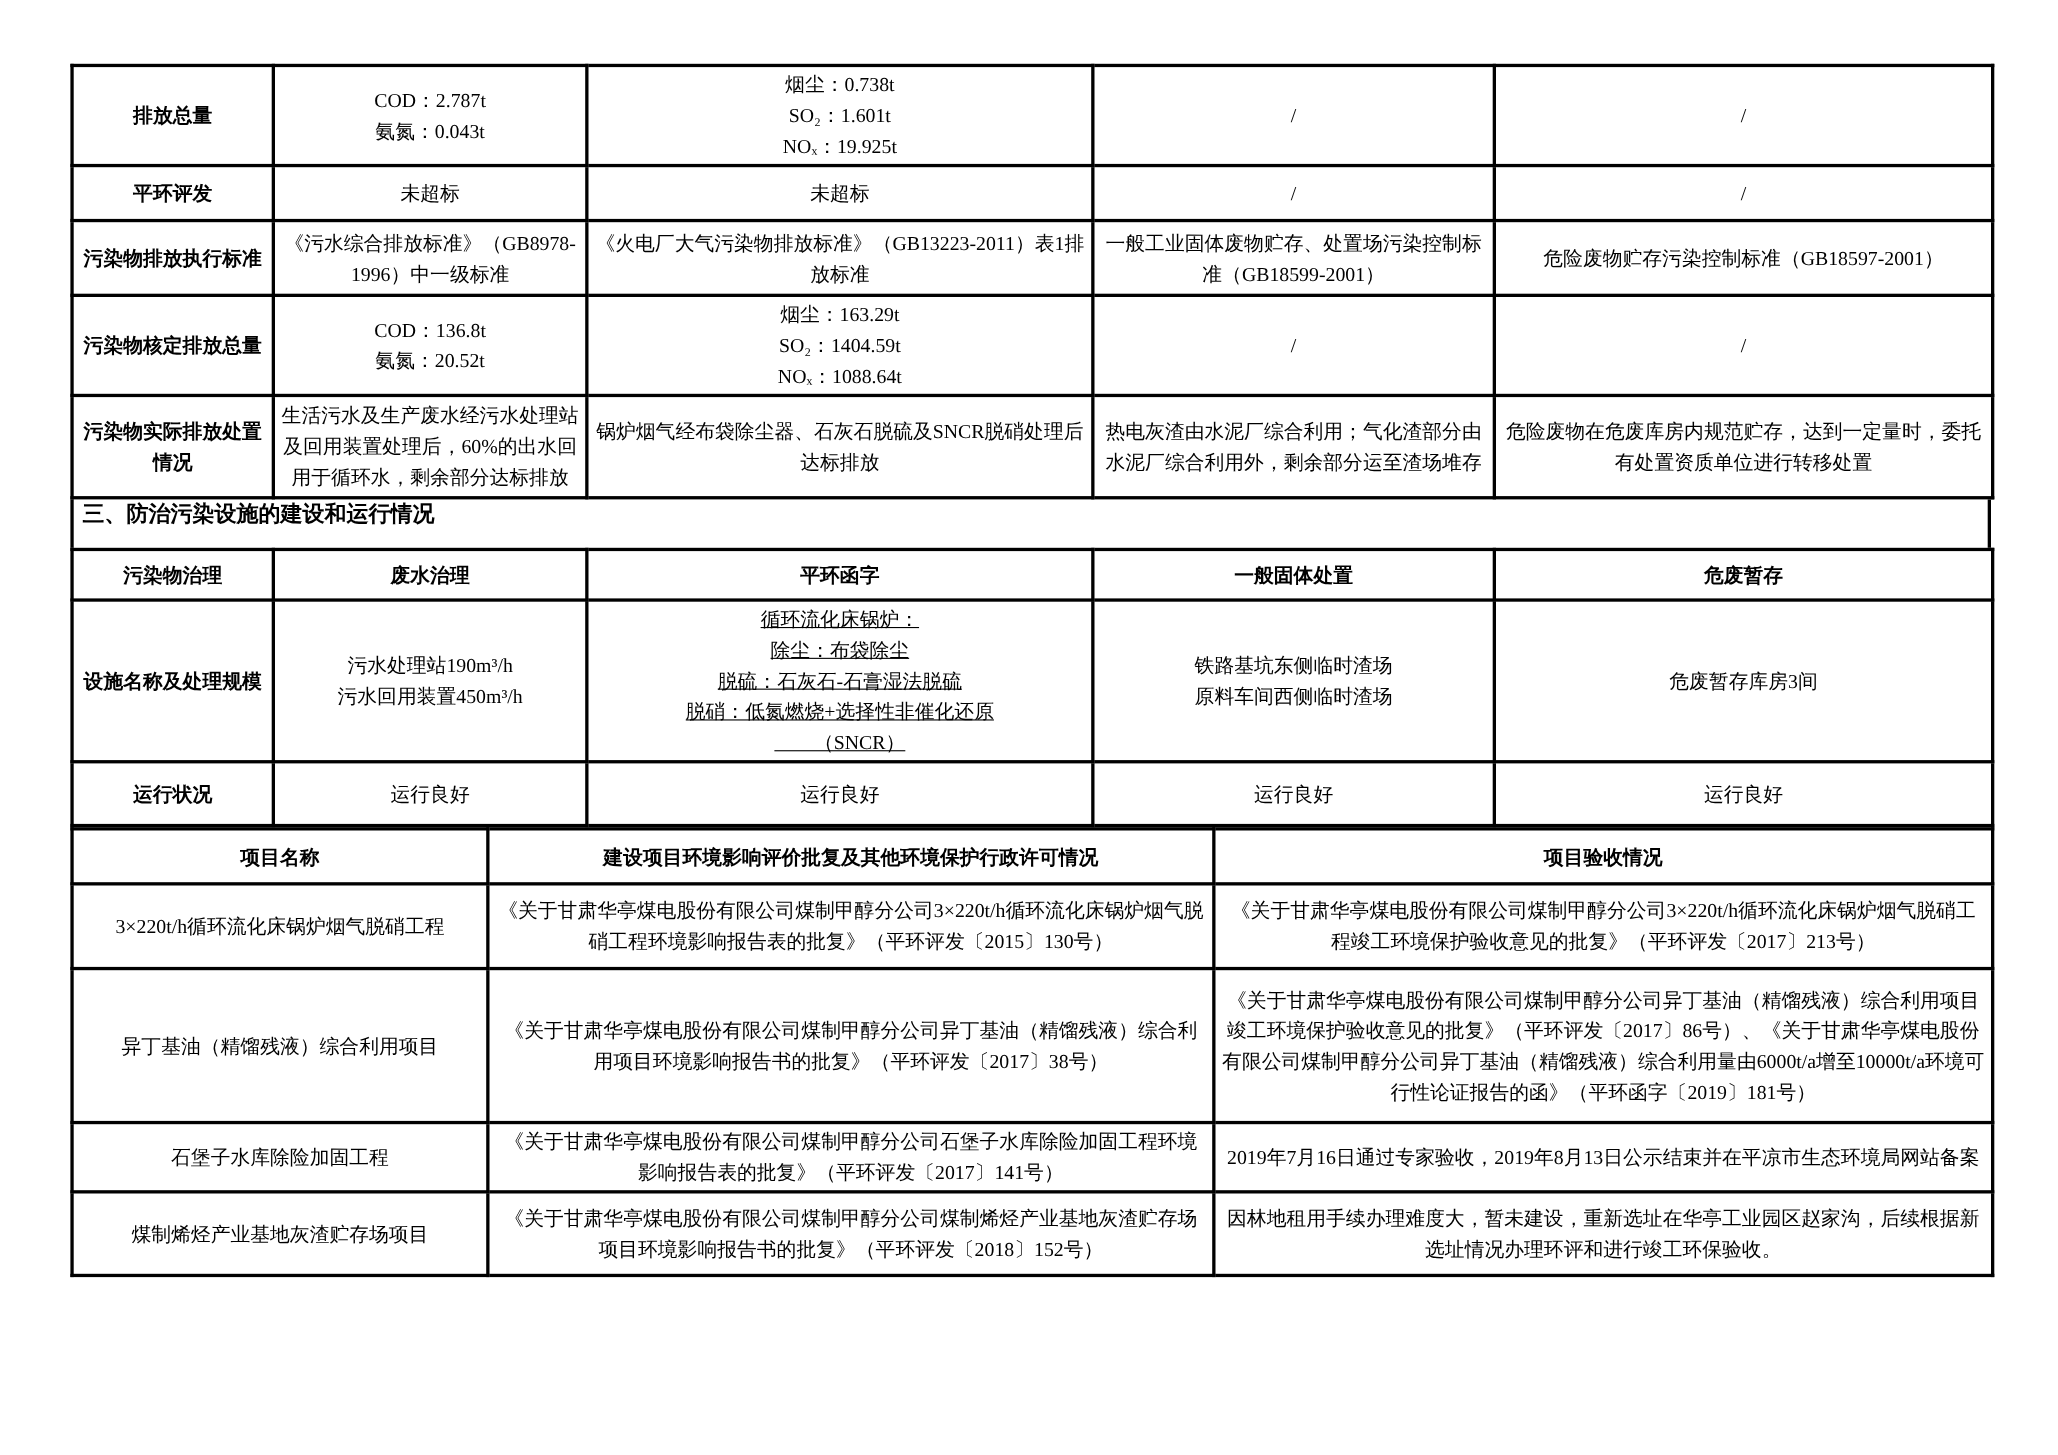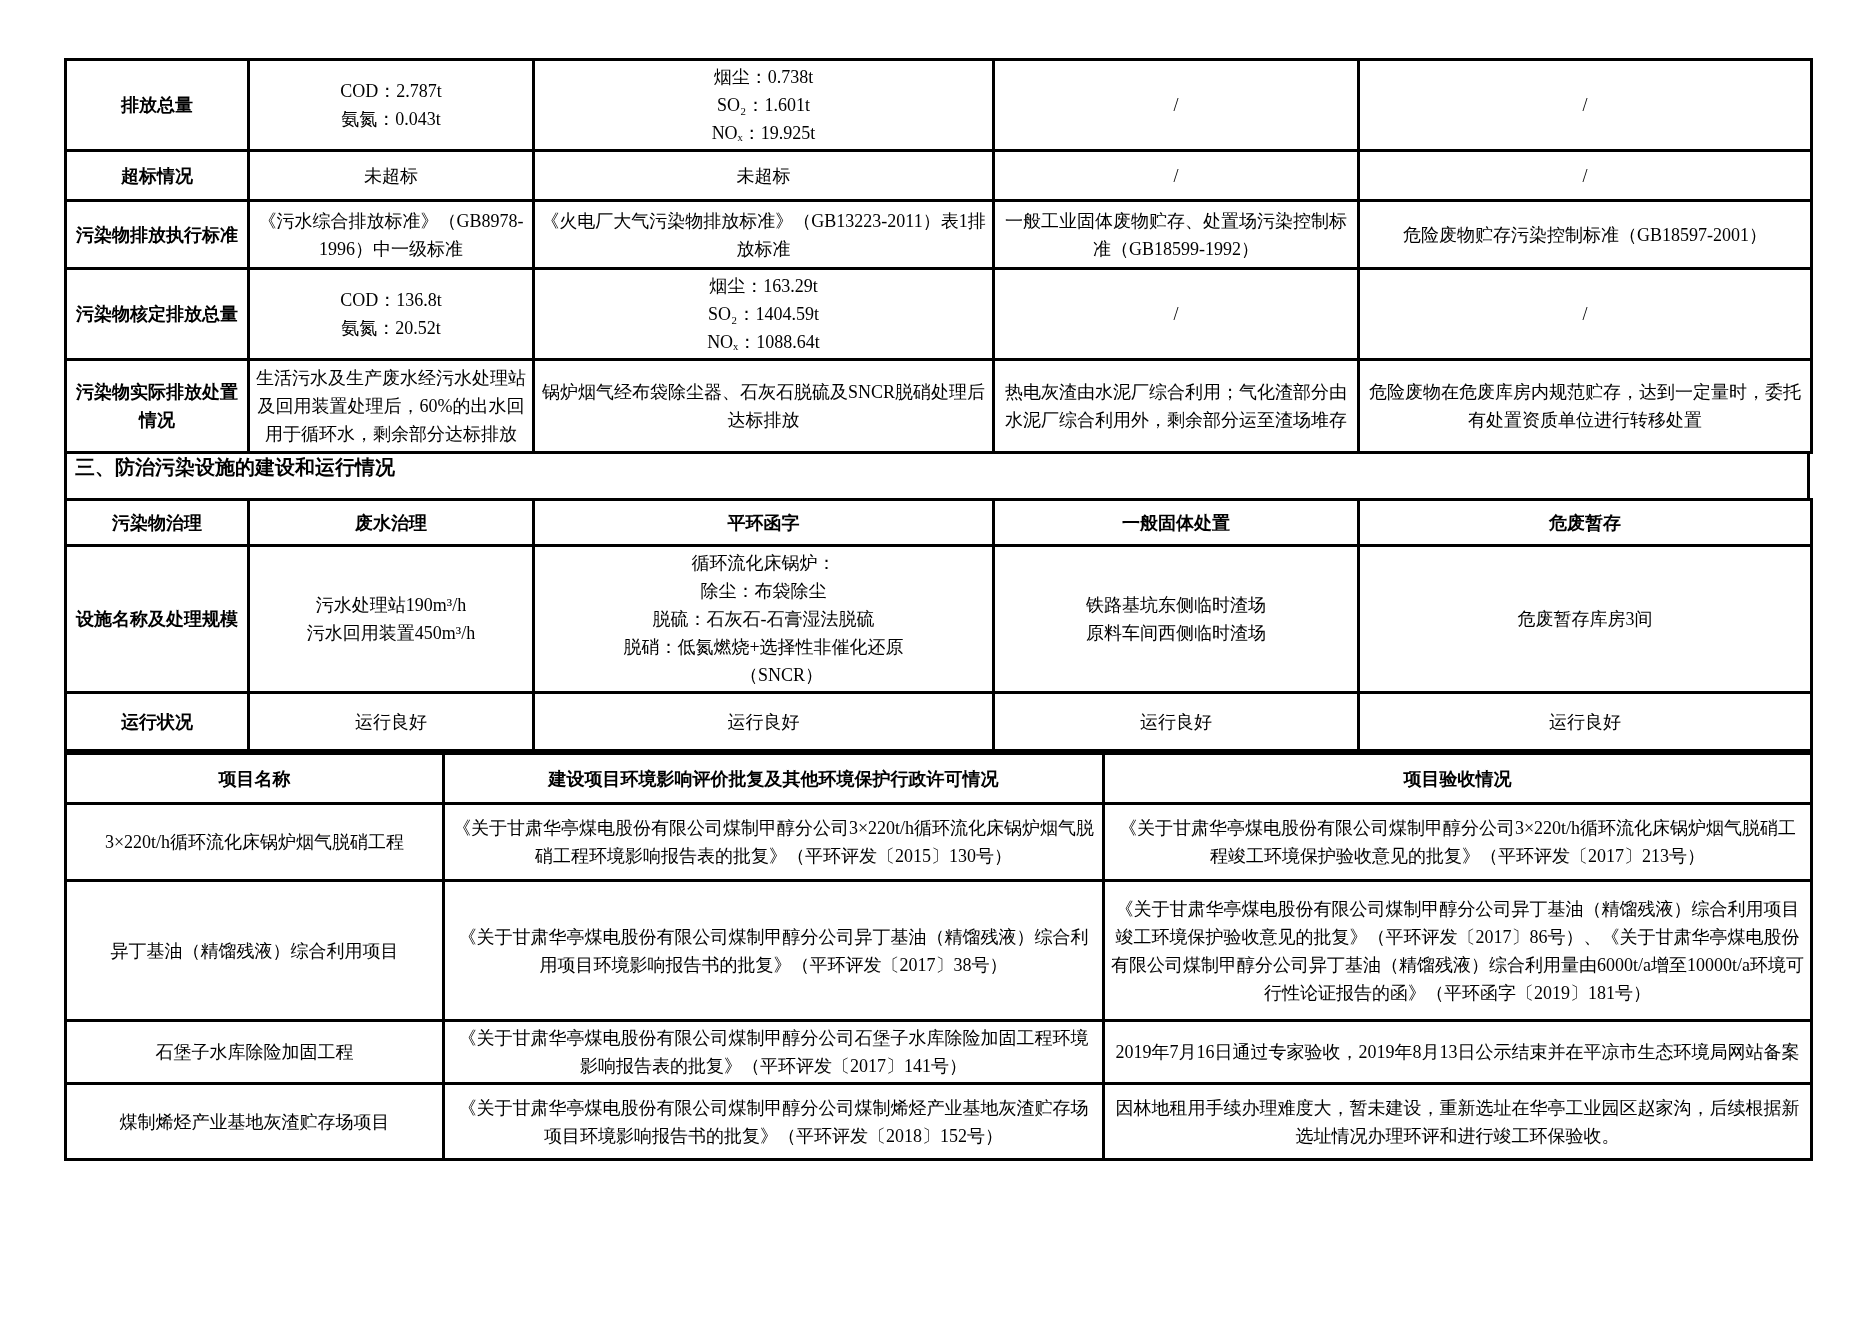--- a/index.html
+++ b/index.html
@@ -33,21 +33,21 @@
     border-left:3px solid #000;
     border-right:3px solid #000;
     height:44px;
     display:flex;
     align-items:flex-start;
     font-size:20px;
     font-weight:bold;
     padding-left:8px;
     box-sizing:border-box;
   }
-  td.left{text-align:left;padding-left:14px;}
+  td.left{text-align:left;padding-left:14px;text-decoration:underline;}
 </style>
 </head>
 <body>
 
 <div class="page">
   <div class="doc">
 
     <table class="tbl">
       <colgroup>
         <col style="width:183px">
@@ -61,31 +61,31 @@
         <th>排放总量</th>
         <td>COD：2.787t
 氨氮：0.043t</td>
         <td>烟尘：0.738t
 SO₂：1.601t
 NOₓ：19.925t</td>
         <td>/</td>
         <td>/</td>
       </tr>
       <tr style="height:50px">
-        <th>超标情况</th>
+        <th>平环评发</th>
         <td>未超标</td>
         <td>未超标</td>
         <td>/</td>
         <td>/</td>
       </tr>
       <tr style="height:68px">
         <th>污染物排放执行标准</th>
         <td>《污水综合排放标准》（GB8978-1996）中一级标准</td>
         <td>《火电厂大气污染物排放标准》（GB13223-2011）表1排放标准</td>
-        <td>一般工业固体废物贮存、处置场污染控制标准（GB18599-1992）</td>
+        <td>一般工业固体废物贮存、处置场污染控制标准（GB18599-2001）</td>
         <td>危险废物贮存污染控制标准（GB18597-2001）</td>
       </tr>
       <tr style="height:87px">
         <th>污染物核定排放总量</th>
         <td>COD：136.8t
 氨氮：20.52t</td>
         <td>烟尘：163.29t
 SO₂：1404.59t
 NOₓ：1088.64t</td>
         <td>/</td>

